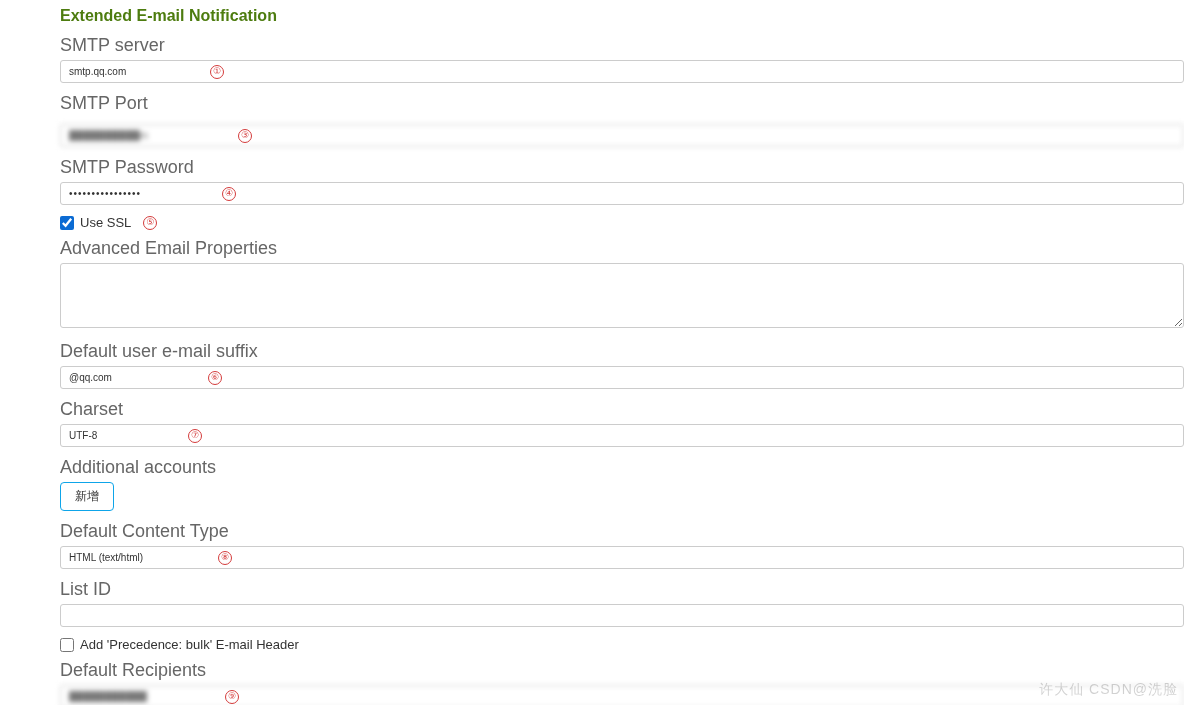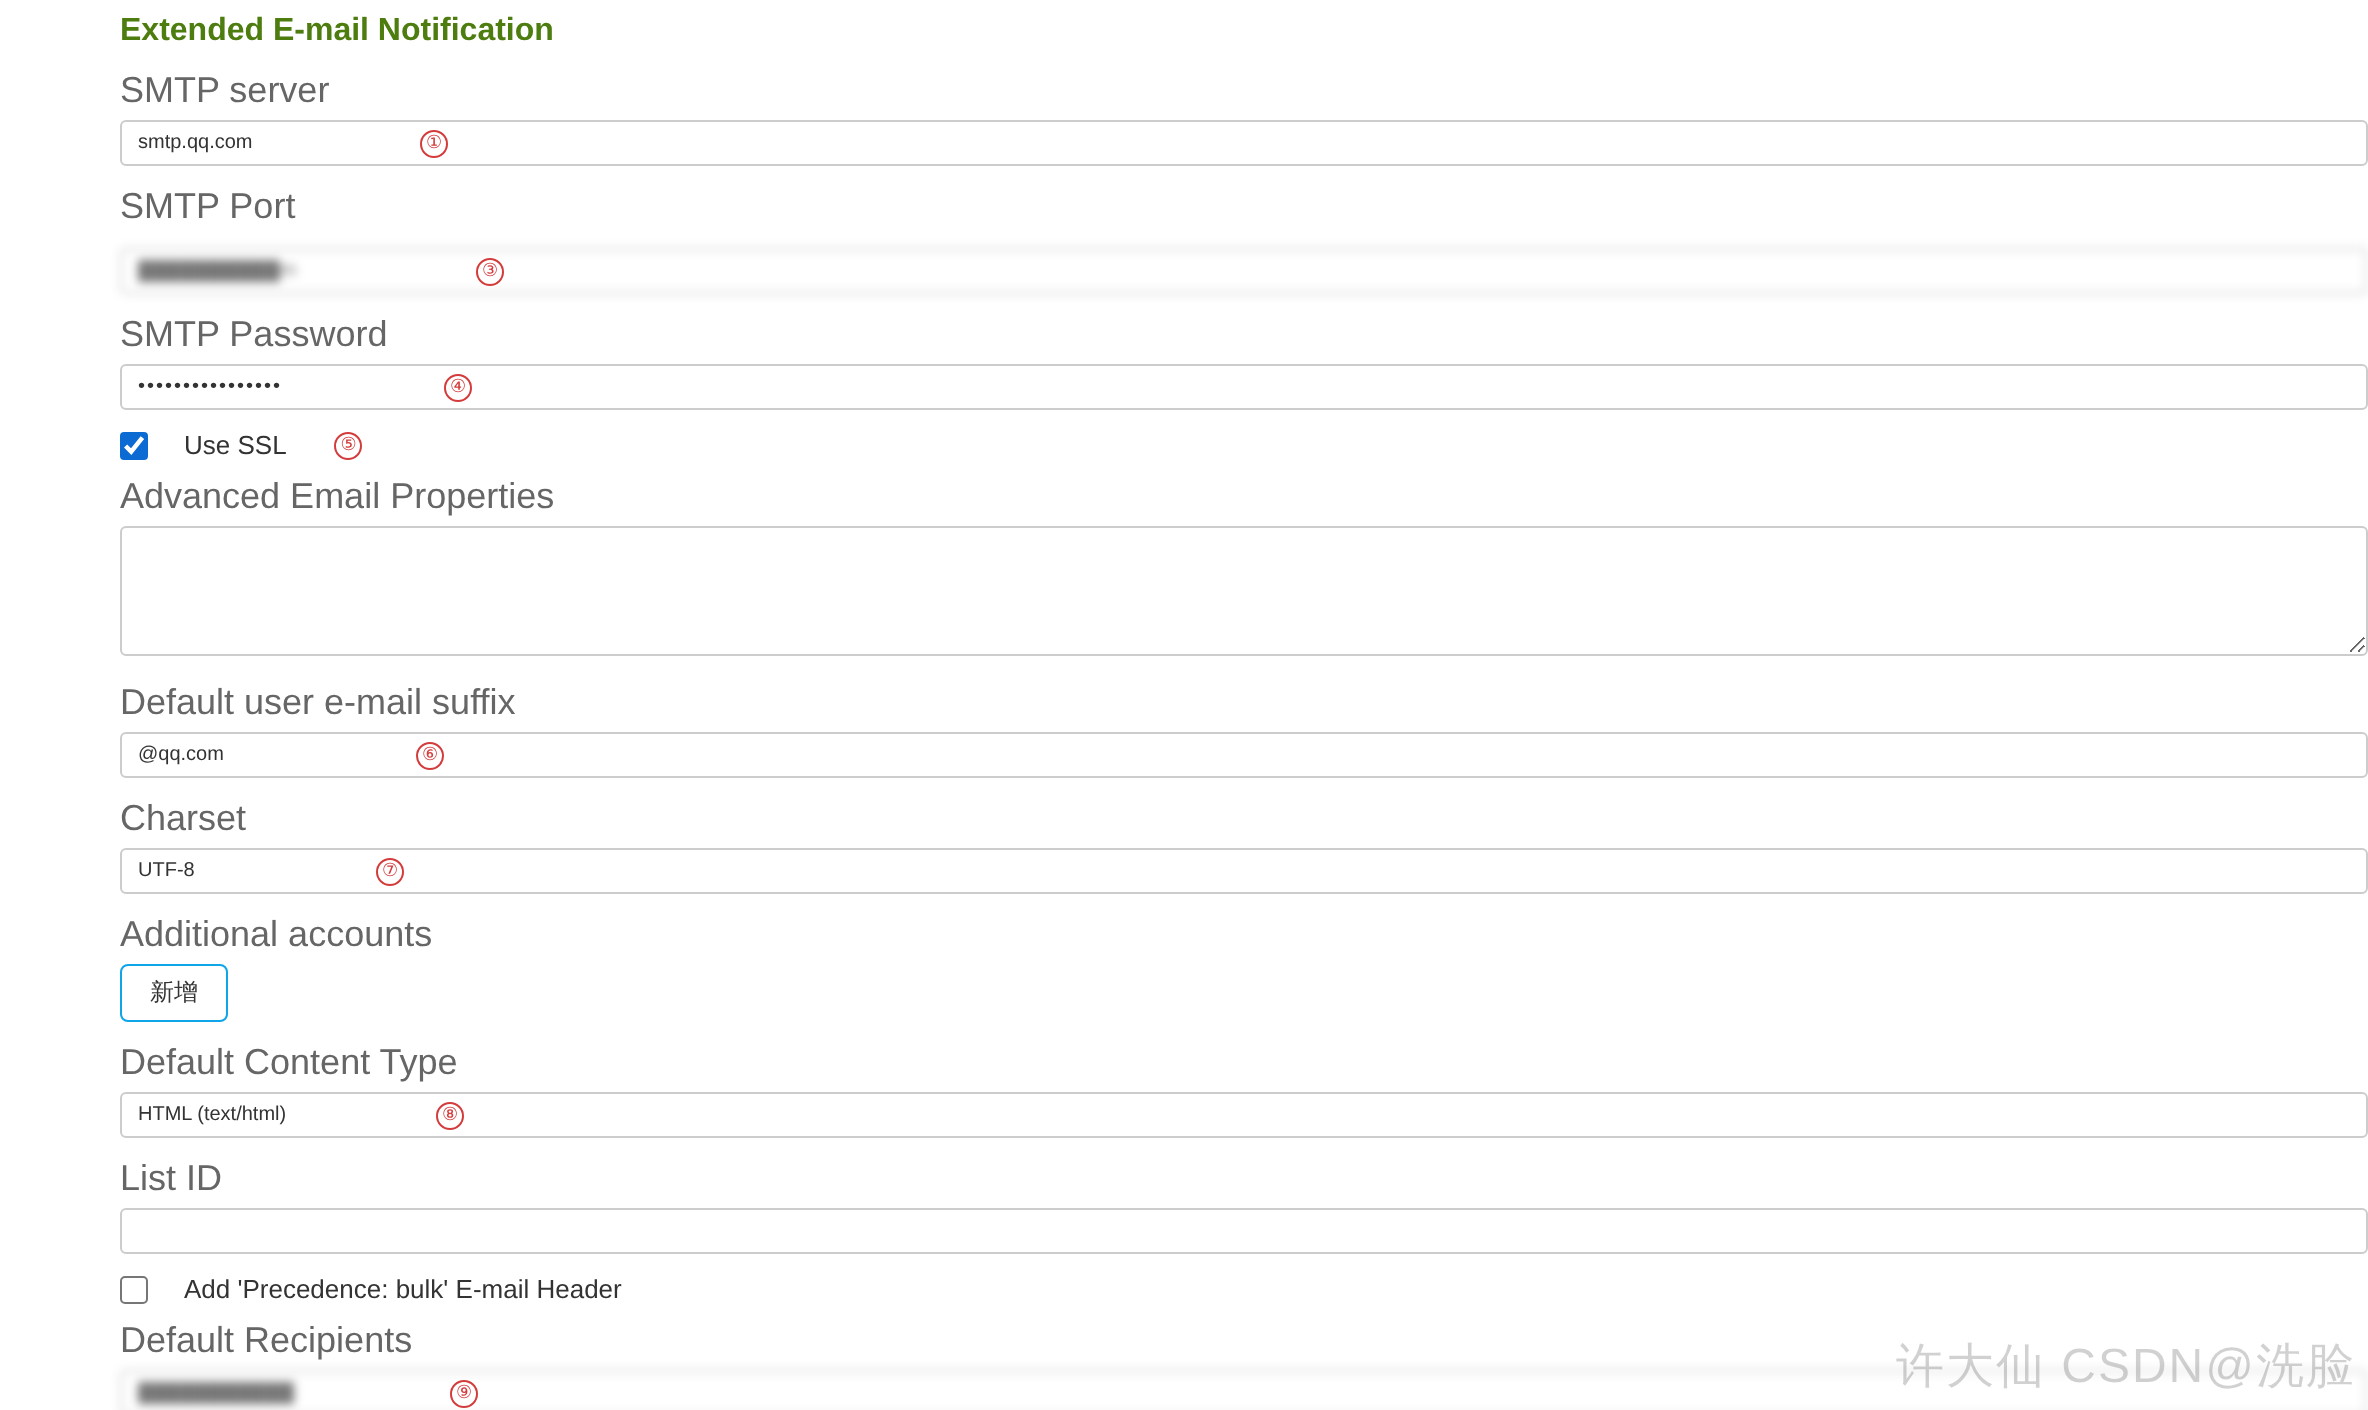--- a/index.html
+++ b/index.html
@@ -47,21 +47,21 @@
     }
     .select-input {
       appearance: none;
       -webkit-appearance: none;
       background-image: none;
       padding-right: 9px;
     }
     .checkbox-row {
       display: flex;
       align-items: center;
-      gap: 18px;
+      gap: 6px;
       margin-bottom: 8px;
     }
     .checkbox-row input[type="checkbox"] {
       width: 14px;
       height: 14px;
       accent-color: #0b6bd3;
     }
     .checkbox-row label {
       font-size: 13px;
       color: #333;
@@ -113,21 +113,21 @@
       border: 1px solid #0ea5e9;
       border-radius: 4px;
       background: #fff;
       color: #333;
       cursor: pointer;
     }
     .watermark {
       position: fixed;
       right: 6px;
       bottom: 6px;
-      font-size: 24px;
+      font-size: 14px;
       color: rgba(0,0,0,0.18);
       font-weight: 500;
       pointer-events: none;
       user-select: none;
       letter-spacing: 1px;
     }
     .blurred-val { filter: blur(2.4px); color:#777; }
   </style>
 </head>
 <body>

